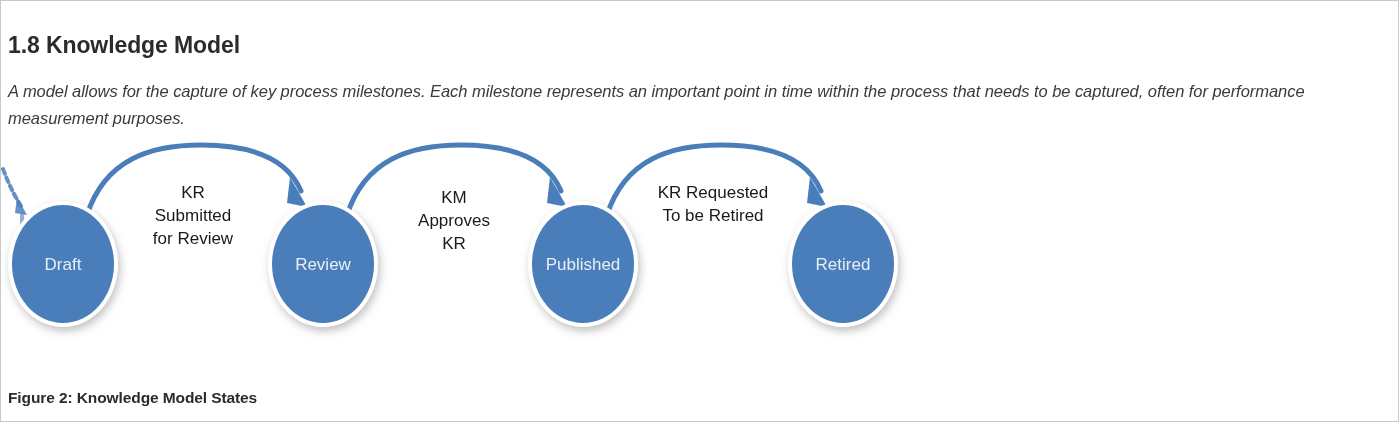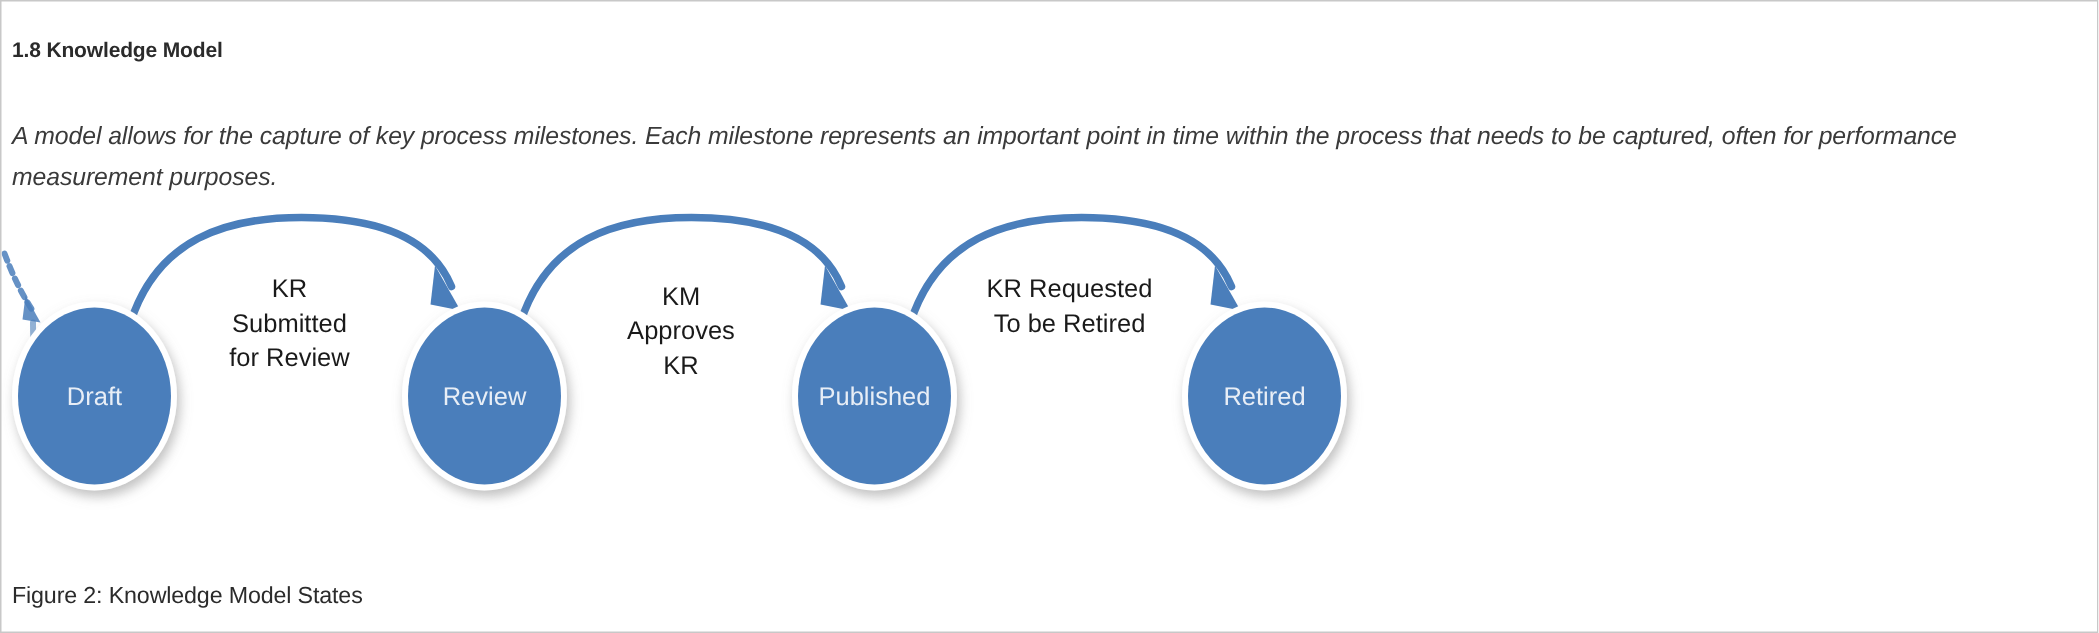--- a/index.html
+++ b/index.html
@@ -19,21 +19,21 @@
     box-sizing: border-box;
     background: #ffffff;
     border: 1px solid #c8c8c8;
     overflow: hidden;
   }
 
   .section-heading {
     position: absolute;
     left: 7px;
     top: 12px;
-    font-size: 14px;
+    font-size: 23px;
     font-weight: bold;
     color: #2b2b2b;
     letter-spacing: -0.1px;
     line-height: 1.2;
     white-space: nowrap;
     text-align: right;
   }
 
   .body-text {
     position: absolute;
@@ -56,21 +56,21 @@
   }
   .figure svg {
     display: block;
   }
 
   .caption {
     position: absolute;
     left: 7px;
     top: 388px;
     font-size: 15.5px;
-    font-weight: normal;
+    font-weight: bold;
     color: #2b2b2b;
     letter-spacing: -0.1px;
     white-space: nowrap;
   }
 
   .node-label {
     font-family: "Liberation Sans", sans-serif;
     font-size: 17px;
     fill: #e8eef6;
   }

